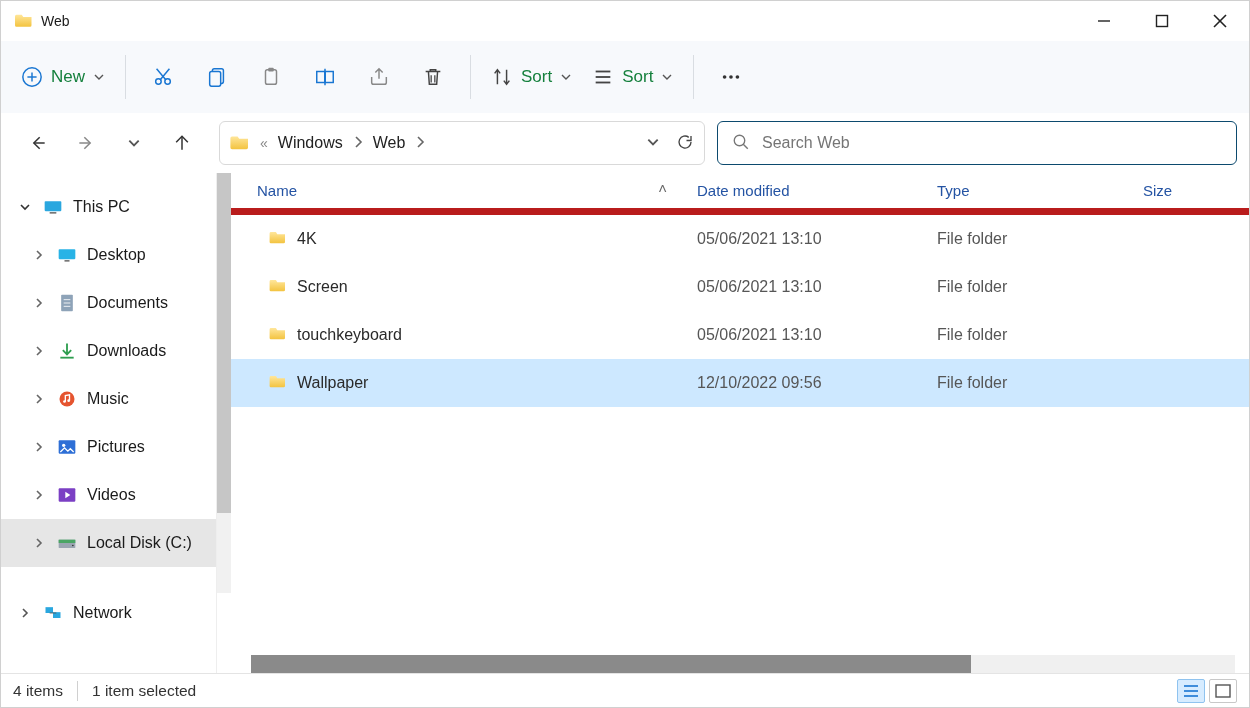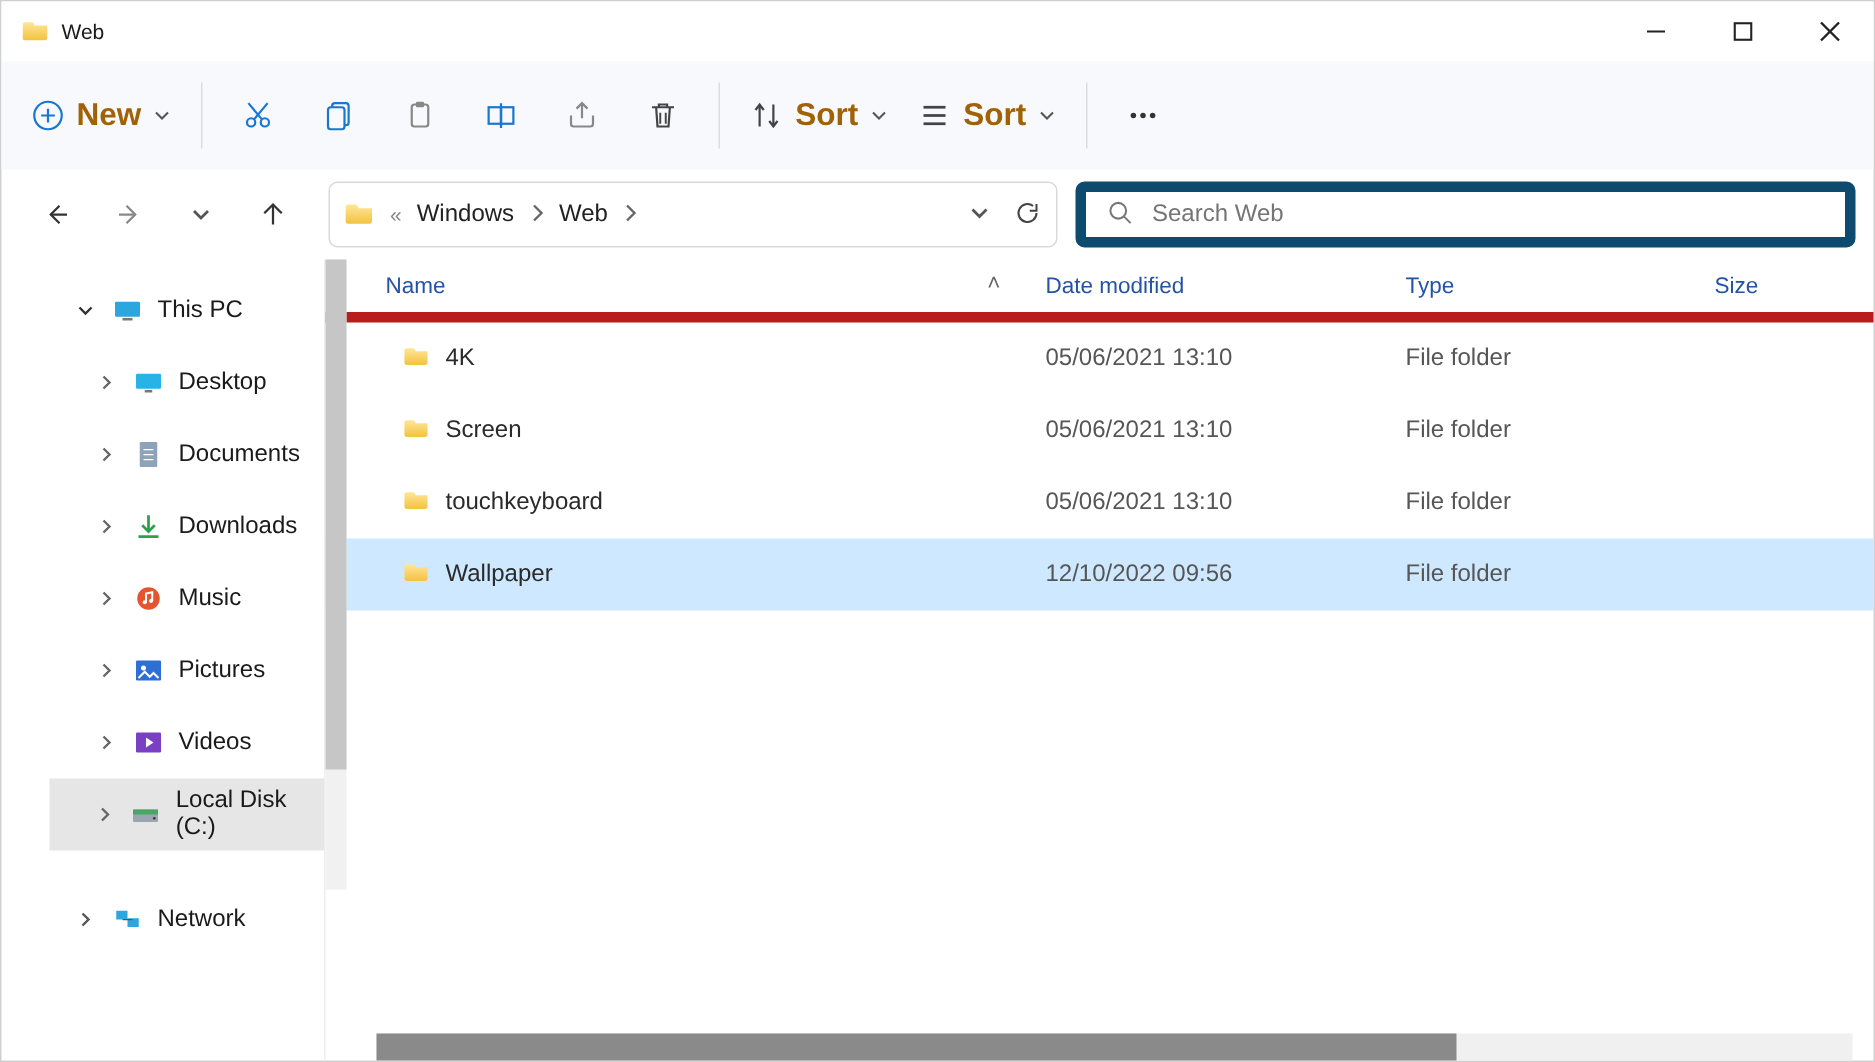--- a/index.html
+++ b/index.html
@@ -8,36 +8,36 @@
   
   .titlebar { height: 40px; display: flex; align-items: center; background: #fff; }
   .titlebar .app-icon { width: 18px; height: 18px; margin: 0 8px 0 14px; }
   .titlebar .title { font-size: 14px; }
   .titlebar .spacer { flex: 1; }
   .titlebar .win-btn { width: 58px; height: 40px; display: flex; align-items: center; justify-content: center; }
   
   .toolbar { height: 72px; display: flex; align-items: center; background: #f7f9fc; padding: 0 10px; }
   .tbtn { height: 44px; min-width: 54px; display: flex; align-items: center; justify-content: center; border-radius: 6px; padding: 0 10px; color: #444; gap: 8px; }
   .tbtn svg { display: block; }
-  .tbtn .lbl { font-size: 21px; color: #a16207; font-weight: bold; }
+  .tbtn .lbl { font-size: 17px; color: #15803d; }
   .tsep { width: 1px; height: 44px; background: #d9dde2; margin: 0 10px; }
   .chev-down { width: 12px; height: 12px; }
   
   .navrow { height: 60px; display: flex; align-items: center; padding: 6px 12px 6px 12px; gap: 12px; }
   .navbtns { display: flex; align-items: center; gap: 22px; padding: 0 12px 0 12px; }
   .navbtns .nb { width: 26px; height: 26px; display: flex; align-items: center; justify-content: center; color: #555; }
   .breadcrumb { flex: 1; height: 44px; border: 1px solid #d9d9d9; border-radius: 6px; display: flex; align-items: center; padding: 0 10px; gap: 10px; }
   .breadcrumb .crumb { font-size: 16px; color: #222; display:flex; align-items:center; gap:10px;}
   .breadcrumb .sep { color: #888; }
   .breadcrumb .tail { margin-left: auto; display: flex; align-items: center; gap: 16px; }
-  .searchbox { width: 520px; height: 44px; border: 7px solid #0c4a6e; border-radius: 6px; display: flex; align-items: center; padding: 0 14px; gap: 12px; color: #6b6b6b; }
+  .searchbox { width: 520px; height: 44px; border: 1px solid #0c4a6e; border-radius: 6px; display: flex; align-items: center; padding: 0 14px; gap: 12px; color: #6b6b6b; }
   .searchbox input { border: 0; outline: 0; font-size: 16px; color: #555; width: 100%; background: transparent; }
   
   .body { flex: 1; display: flex; min-height: 0; }
-  .sidebar { width: 216px; border-right: 1px solid #eee; padding-top: 10px; overflow: hidden; padding-left: 32px; }
+  .sidebar { width: 216px; border-right: 1px solid #eee; padding-top: 10px; overflow: hidden; }
   .tree-item { height: 48px; display: flex; align-items: center; gap: 10px; padding: 0 6px 0 16px; }
   .tree-item .exp { width: 16px; display:flex; justify-content:center; color:#5a5a5a; }
   .tree-item .icn { width: 20px; height: 20px; display:flex; align-items:center; justify-content:center; }
   .tree-item .txt { font-size: 16px; }
   .tree-item.child { padding-left: 30px; }
   .tree-item.selected { background: #e6e6e6; }
   .tree-gap { height: 22px; }
   
   .content { flex: 1; display: flex; flex-direction: column; position: relative; }
   .scrolltrack { position:absolute; left:0; top:0; width:14px; height:420px; background:#f1f1f1; }
@@ -462,14 +462,34 @@
           </div>
         </div>
 
       <div class="hscroll">
           <div class="thumb"></div>
         </div>
     </div>
 
   </div>
 
+  <div class="status">
+    <span>4 items</span>
+    <span class="ssep"></span>
+    <span>1 item selected</span>
+    <span class="spacer"></span>
+    <div class="viewtoggle">
+      <div class="vt active">
+          <svg width="16" height="14" viewBox="0 0 16 14">
+            <line x1="1" y1="2" x2="15" y2="2" stroke="#1976d2" stroke-width="1.6"></line>
+            <line x1="1" y1="7" x2="15" y2="7" stroke="#1976d2" stroke-width="1.6"></line>
+            <line x1="1" y1="12" x2="15" y2="12" stroke="#1976d2" stroke-width="1.6"></line>
+          </svg>
+        </div>
+      <div class="vt">
+          <svg width="16" height="14" viewBox="0 0 16 14">
+            <rect x="1" y="1" width="14" height="12" fill="none" stroke="#555" stroke-width="1.4"></rect>
+          </svg>
+        </div>
+    </div>
+  </div>
 
 </div>
 
 </body></html>

